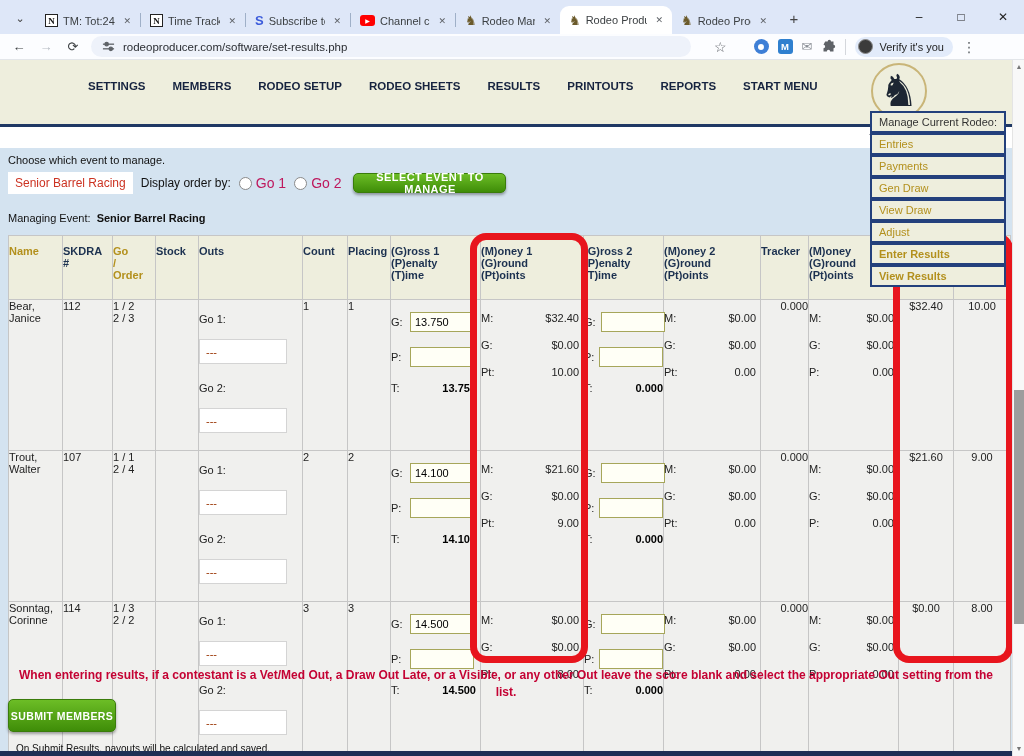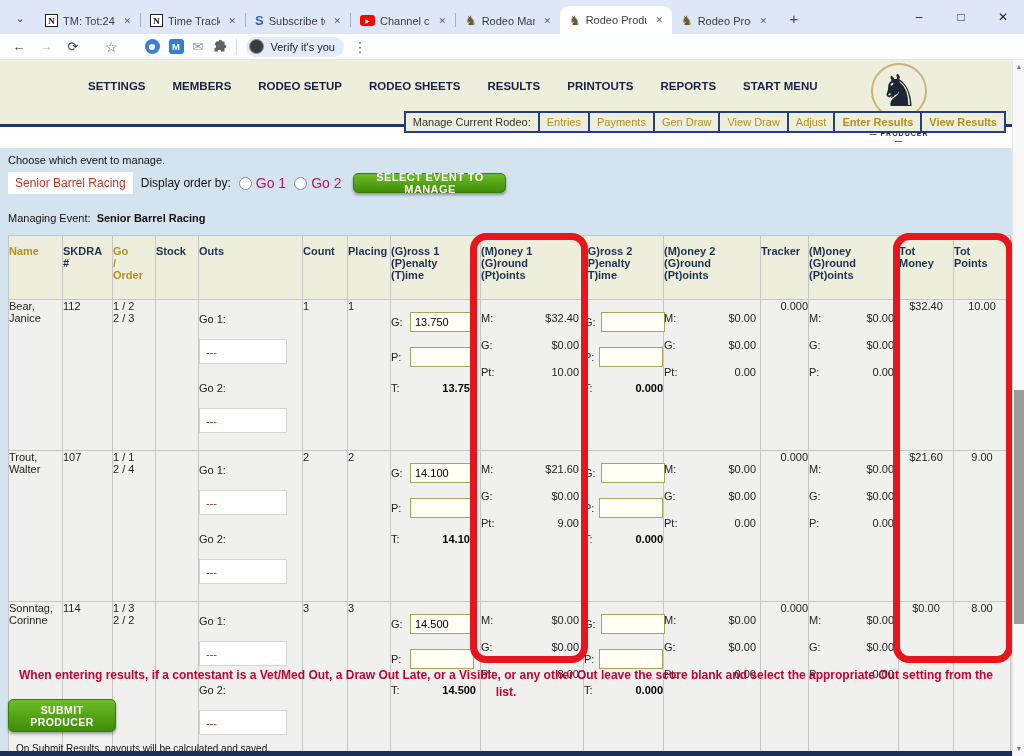--- a/index.html
+++ b/index.html
@@ -43,21 +43,21 @@
   
   #siteheader { position:absolute; top:60px; left:0; width:1012px; height:67px;
     background:#eeeedd; border-bottom:3px solid #1f3864; }
   #mainnav { position:absolute; left:88px; top:20px; display:flex; gap:27px;
     font-size:11.5px; font-weight:bold; color:#16233f; }
   #logo { position:absolute; left:868px; top:3px; width:62px; text-align:center; }
   #logo .ring { width:56px; height:56px; border:2px solid #c9b578; border-radius:50%;
     margin:0 auto; display:flex; align-items:center; justify-content:center; }
   #logo .horse { font-size:44px; line-height:40px; color:#1d2633; }
   #logo .prod { font-size:7px; font-weight:bold; letter-spacing:1px; color:#1d2633; margin-top:11px; }
-  #managebar { position:absolute; right:6px; top:51px; display:flex; font-size:11px; z-index:5; }
+  #managebar { position:absolute; right:6px; top:51px; display:flex; font-size:11px; z-index:5;flex-direction:column; }
   #managebar .cell { border:2px solid #23407c; padding:3px 7px; margin-left:-2px;
     background:#eeeedd; color:#333; white-space:nowrap; }
   #managebar .btn { color:#b3901d; }
   #managebar .btn.strong { font-weight:bold; }
 
   
   #content { position:absolute; top:148px; left:0; width:1012px; height:608px;
     background:#d4e3f0; }
   #choose-label { position:absolute; left:8px; top:6px; font-size:11px; color:#111; }
   #eventrow { position:absolute; left:8px; top:24px; display:flex; align-items:center; gap:8px; }
@@ -173,20 +173,31 @@
     <span>–</span>
     <span>□</span>
     <span>✕</span>
   </div>
 </div>
 
 <div id="toolbar">
   <span class="navbtn">←</span>
   <span class="navbtn disabled">→</span>
   <span class="navbtn">⟳</span>
+  <div id="omnibox">
+    <svg width="13" height="13" viewBox="0 0 14 14">
+        <g stroke="#5f6368" stroke-width="1.4" fill="#5f6368">
+          <line x1="1" y1="4.5" x2="13" y2="4.5"></line>
+          <circle cx="5" cy="4.5" r="1.8"></circle>
+          <line x1="1" y1="9.5" x2="13" y2="9.5"></line>
+          <circle cx="9.5" cy="9.5" r="1.8"></circle>
+        </g>
+      </svg>
+    <span>rodeoproducer.com/software/set-results.php</span>
+  </div>
   <span class="ticon" style="font-size:14px;margin-left:14px;">☆</span>
   <span class="ext-blue" style="margin-left:18px;">
       <i></i>
     </span>
   <span class="ext-m">M</span>
   <span class="ticon" style="font-size:13px;color:#8a8f96;">✉</span>
   <svg width="15" height="15" viewBox="0 0 18 18">
       <path fill="#5f6368" d="M4 3h3a2 2 0 1 1 4 0h3v4a2 2 0 1 1 0 4v4h-4a2 2 0 1 0-4 0H2v-4a2 2 0 1 0 0-4z" transform="translate(1,0)"></path>
     </svg>
   <span style="width:1px;height:16px;background:#d4d7dc;"></span>
@@ -433,21 +444,21 @@
         <td class="c-tot">8.00</td>
       </tr>
 
     </tbody>
   </table>
 
   <div class="redbox" id="redbox-money1"></div>
   <div class="redbox" id="redbox-totals"></div>
 
   <div id="warning">When entering results, if a contestant is a Vet/Med Out, a Draw Out Late, or a Visible, or any other Out leave the score blank and select the appropriate Out setting from the list.</div>
-  <button class="greenbtn" id="submit-btn">SUBMIT PRODUCER</button>
+  <button class="greenbtn" id="submit-btn">SUBMIT MEMBERS</button>
   <div id="footnote">On Submit Results, payouts will be calculated and saved.</div>
   <div id="bottombar"></div>
 </div>
 
 <div id="scrollbar">
   <div class="arr" id="sb-up">▲</div>
   <div id="sb-thumb"></div>
   <div class="arr" id="sb-down">▼</div>
 </div>
 

